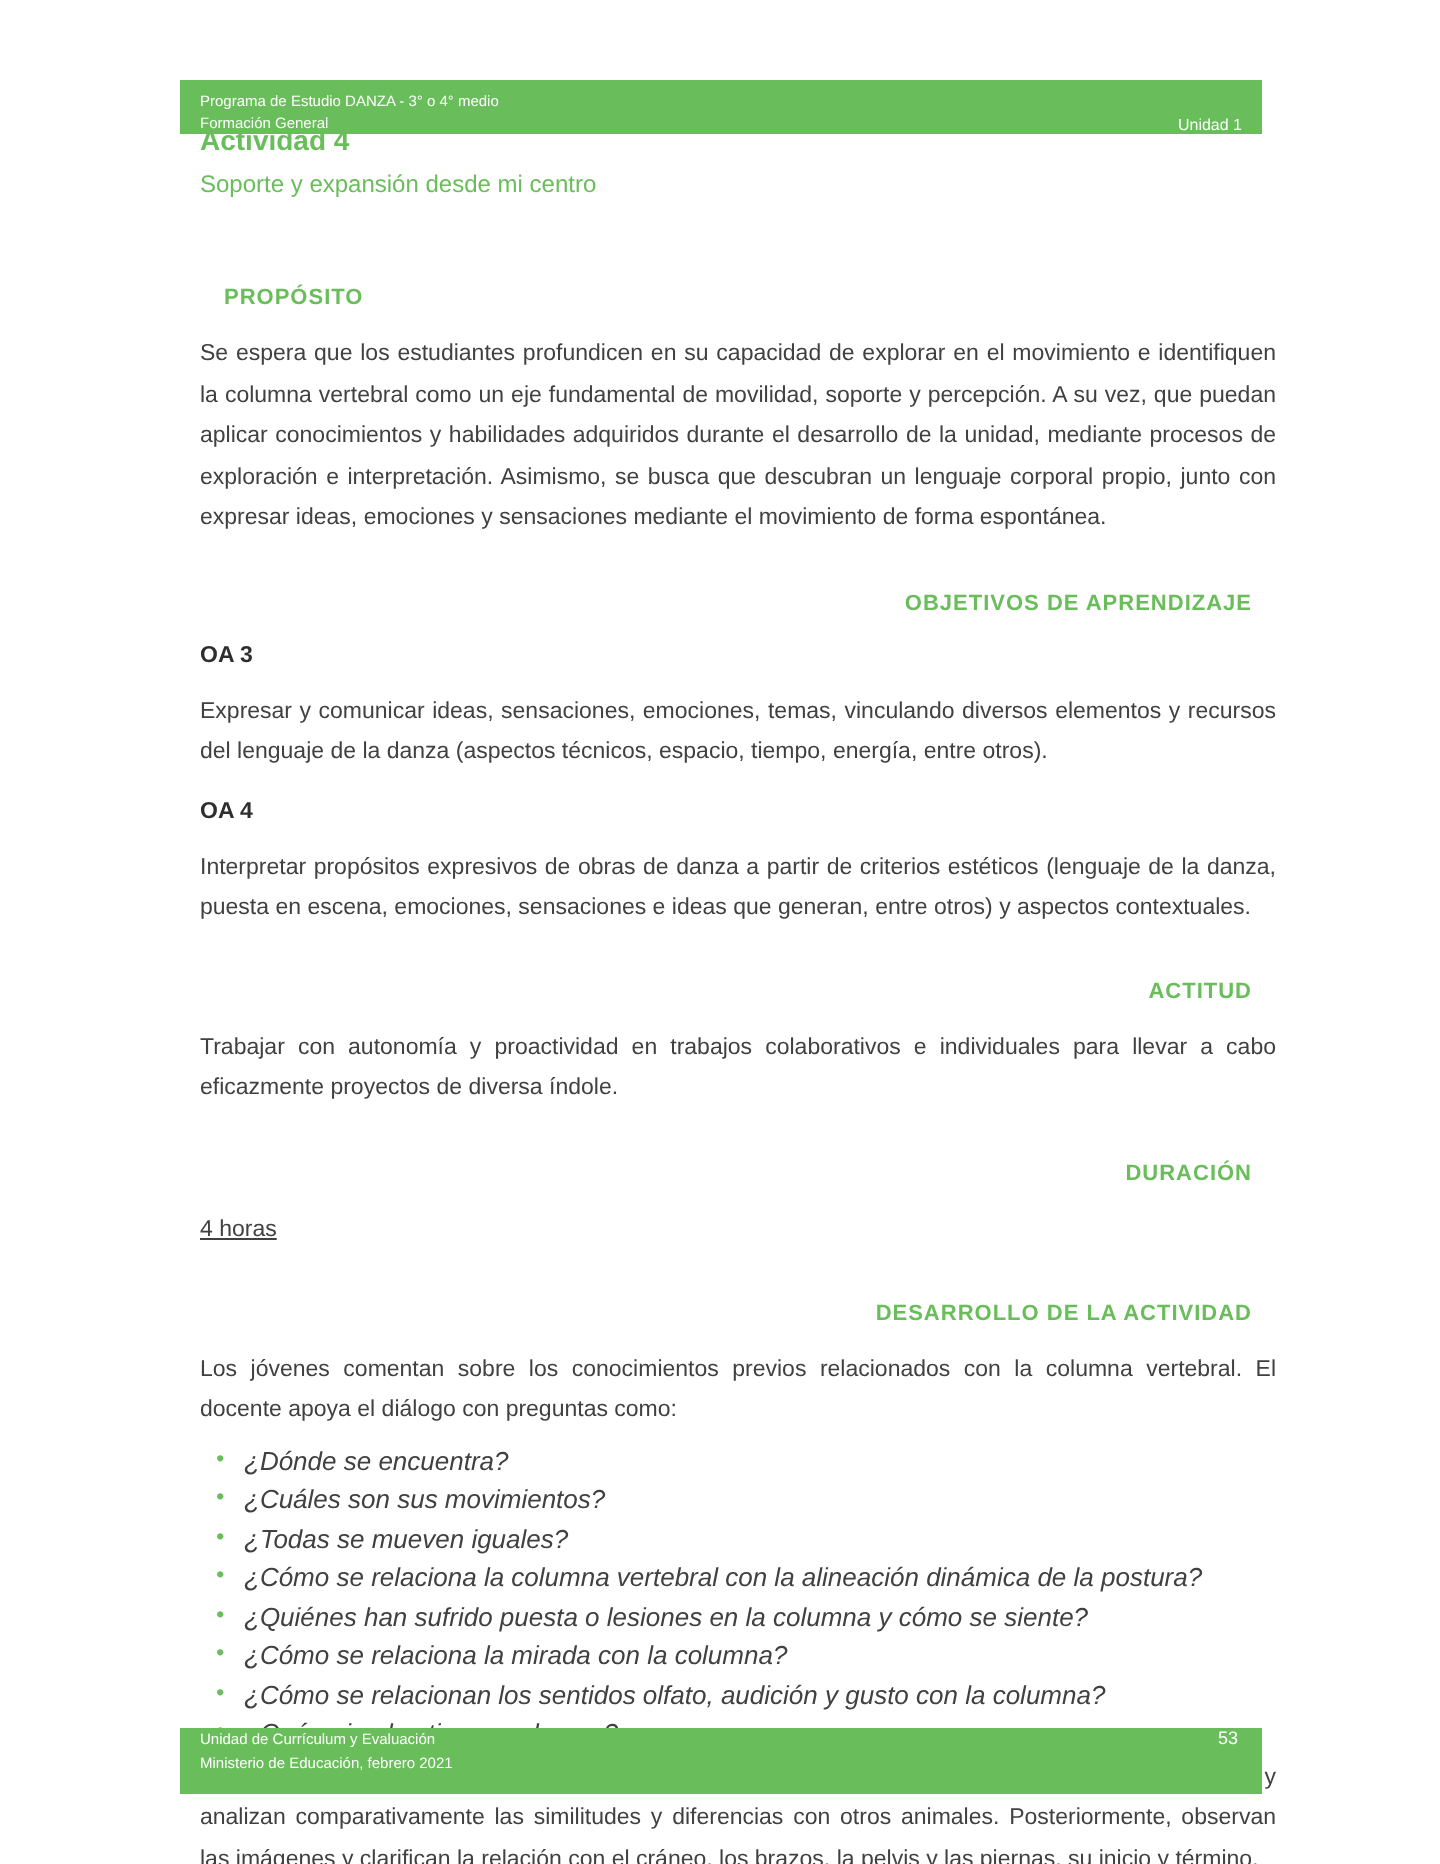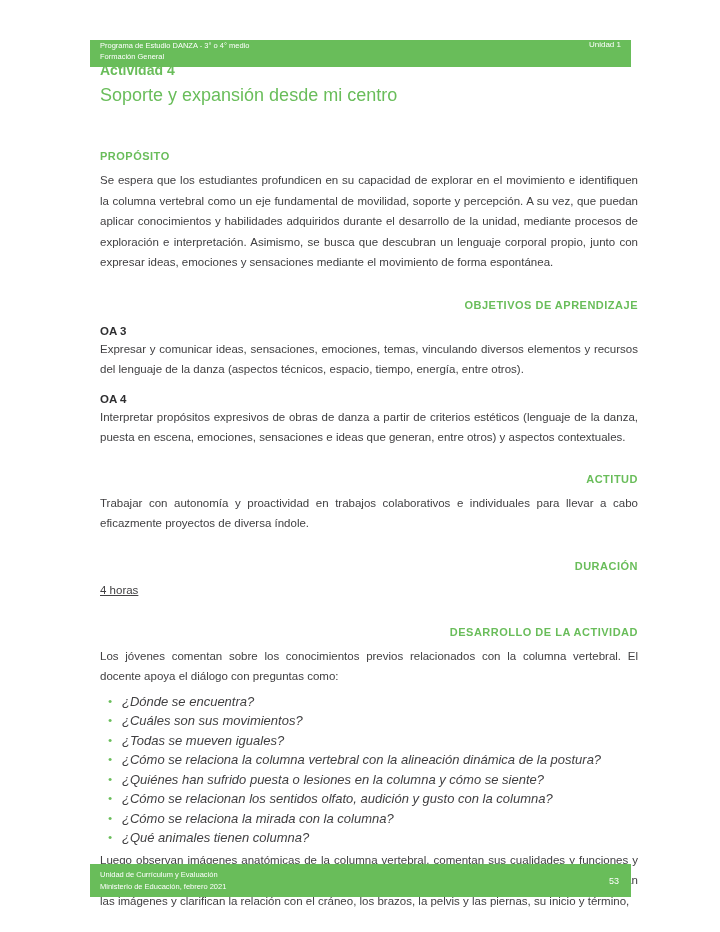--- a/index.html
+++ b/index.html
@@ -17,59 +17,59 @@
     font-family:"Liberation Sans", sans-serif;
     color:var(--text);
     overflow:hidden;
   }
   .bar{
     background:var(--accent);
     color:var(--bar-text);
   }
   .header-bar{
     position:absolute;top:40px;left:90px;width:541px;height:27px;
-    display:flex;justify-content:space-between;align-items:flex-start;
+    display:flex;justify-content:space-between;align-items:flex-end;
     padding:0 10px;
   }
   .header-left{font-size:7.5px;line-height:1.5;}
   .header-right{font-size:8px;}
   .content{
     position:absolute;top:54px;left:100px;width:538px;
   }
   .title{
     color:var(--accent);
     font-size:14px;font-weight:bold;
     margin:8px 0 0 0;
   }
   .subtitle{
     color:var(--accent);
-    font-size:18px;font-weight:normal;
+    font-size:12px;font-weight:normal;
     margin:7px 0 16px 0;
   }
   .section-heading{
     color:var(--accent);
     font-size:11px;font-weight:bold;
     letter-spacing:0.5px;
-    margin:0;
+    margin:12px;
   }
   .mt-lg{margin-top:44px;}
   .mt-md{margin-top:26px;text-align:right;}
   .body-text{
     font-size:11.5px;line-height:20.5px;
     text-align:justify;
     margin:8px 0 0 0;
   }
   .oa-label{
     font-size:11.5px;font-weight:bold;color:#2e2e30;
     margin:14px 0 0 0;
   }
   .oa-text{
     font-size:11.5px;line-height:20px;
     text-align:justify;
-    margin:2px 0 0 0;
+    margin:12px 0 0 0;
   }
   .plain-text{
     font-size:11.5px;line-height:20px;
     margin:8px 0 0 0;
     text-decoration:underline;
   }
   .bullet-list{
     list-style:none;
     margin:5px 0 0 0;padding:0;
   }
@@ -84,21 +84,21 @@
     position:absolute;left:8px;top:0;
     font-size:11.5px;
   }
   .closing-text{
     font-size:11.5px;line-height:20.5px;
     text-align:justify;
     margin:2px 0 0 0;
   }
   .footer-bar{
     position:absolute;left:90px;bottom:35px;width:541px;height:33px;
-    display:flex;justify-content:space-between;align-items:center;
+    display:flex;justify-content:space-between;
     padding:0 12px 0 10px;
   }
   .footer-left{font-size:7.5px;line-height:1.55;}
   .footer-page{font-size:9px;padding-left:24px;}
 </style>
 </head>
 <body>
 
 <div class="page">
 
@@ -138,22 +138,22 @@
 
     <div class="section-heading mt-md">DESARROLLO DE LA ACTIVIDAD</div>
     <p class="body-text">Los jóvenes comentan sobre los conocimientos previos relacionados con la columna vertebral. El docente apoya el diálogo con preguntas como:</p>
 
     <ul class="bullet-list">
       <li>¿Dónde se encuentra?</li>
       <li>¿Cuáles son sus movimientos?</li>
       <li>¿Todas se mueven iguales?</li>
       <li>¿Cómo se relaciona la columna vertebral con la alineación dinámica de la postura?</li>
       <li>¿Quiénes han sufrido puesta o lesiones en la columna y cómo se siente?</li>
+      <li>¿Cómo se relaciona la mirada con la columna?</li>
       <li>¿Cómo se relacionan los sentidos olfato, audición y gusto con la columna?</li>
-      <li>¿Cómo se relaciona la mirada con la columna?</li>
       <li>¿Qué animales tienen columna?</li>
     </ul>
 
     <p class="closing-text">Luego observan imágenes anatómicas de la columna vertebral, comentan sus cualidades y funciones y analizan comparativamente las similitudes y diferencias con otros animales. Posteriormente, observan las imágenes y clarifican la relación con el cráneo, los brazos, la pelvis y las piernas, su inicio y término,</p>
 
   </div>
 
   <div class="footer-bar bar">
     <div class="footer-left">
       <div>Unidad de Currículum y Evaluación</div>

